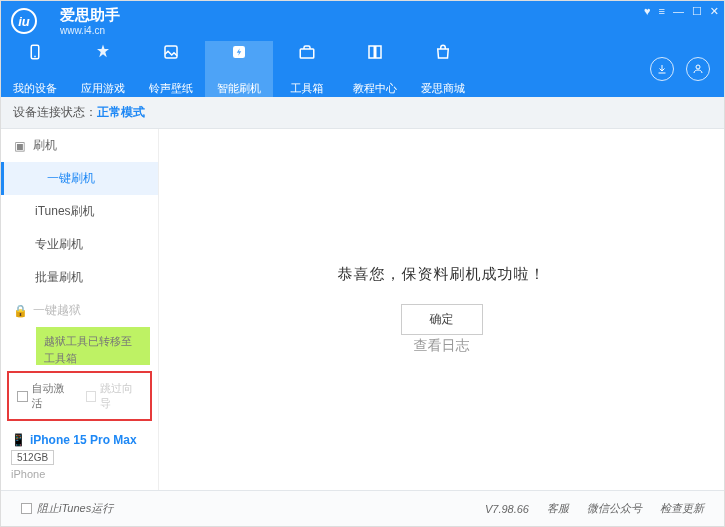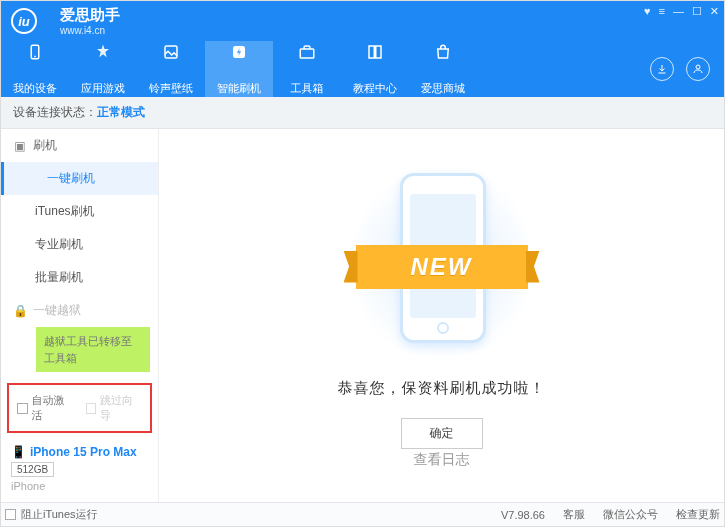--- a/index.html
+++ b/index.html
@@ -46,21 +46,21 @@
 .phone-screen { position: absolute; left: 7px; right: 7px; top: 18px; bottom: 22px; background: #e9f3fe; border-radius: 3px; }
 .phone-home { position: absolute; bottom: 6px; left: 50%; transform: translateX(-50%); width: 12px; height: 12px; border: 2px solid #cfe6fb; border-radius: 50%; }
 .ribbon { position: absolute; top: 82px; left: -6px; right: -6px; height: 44px; background: #ffb82e; display: flex; align-items: center; justify-content: center; }
 .ribbon::before, .ribbon::after { content: ""; position: absolute; top: 6px; width: 14px; height: 32px; background: #e69a10; }
 .ribbon::before { left: -12px; clip-path: polygon(0 0, 100% 0, 100% 100%, 0 100%, 40% 50%); }
 .ribbon::after { right: -12px; clip-path: polygon(0 0, 100% 0, 60% 50%, 100% 100%, 0 100%); }
 .ribbon-text { font-family: Arial, sans-serif; font-weight: 900; font-size: 24px; color: #fff; letter-spacing: 2px; font-style: italic; text-shadow: 0 1px 0 #e69a10; }
 .success-text { font-size: 15px; color: #333; letter-spacing: 1px; margin-bottom: 20px; }
 .ok-btn { border: 1px solid #ccc; background: #fff; padding: 6px 28px; font-size: 12px; cursor: pointer; color: #444; }
 .log-link { margin-top: 2px; font-size: 14px; color: #999; cursor: pointer; font-family: Liberation Serif, serif; }
-.footer { height: 24px; border-top: 1px solid #e2e6ea; display: flex; align-items: center; padding: 0 4px; font-size: 11px; color: #666; background: #fafbfc; }
+.footer { height: 36px; border-top: 1px solid #e2e6ea; display: flex; align-items: center; padding: 0 20px; font-size: 11px; color: #666; background: #fafbfc; font-style: italic; }
 .footer .f-cb { display: flex; align-items: center; gap: 5px; }
 .footer .spacer { flex: 1; }
 .footer .f-item { margin-left: 18px; color: #666; cursor: pointer; }
 svg { display: block; }
 </style>
 </head>
 <body>
 
 <div class="app">
   <div class="header">
@@ -204,30 +204,20 @@
         <div class="dev-name">
           <span>📱</span>
           <span>iPhone 15 Pro Max</span>
         </div>
         <span class="dev-badge">512GB</span>
         <div class="dev-type">iPhone</div>
       </div>
     </div>
 
     <div class="main">
-      <div class="phone-wrap">
-        <div class="phone-glow"></div>
-        <div class="phone-body">
-          <div class="phone-screen"></div>
-          <div class="phone-home"></div>
-        </div>
-        <div class="ribbon">
-          <span class="ribbon-text">NEW</span>
-        </div>
-      </div>
       <div class="success-text">恭喜您，保资料刷机成功啦！</div>
       <button class="ok-btn">确定</button>
       <div class="log-link">查看日志</div>
     </div>
   </div>
 
   <div class="footer">
     <label class="f-cb">
       <span class="cb"></span>
       <span>阻止iTunes运行</span>

